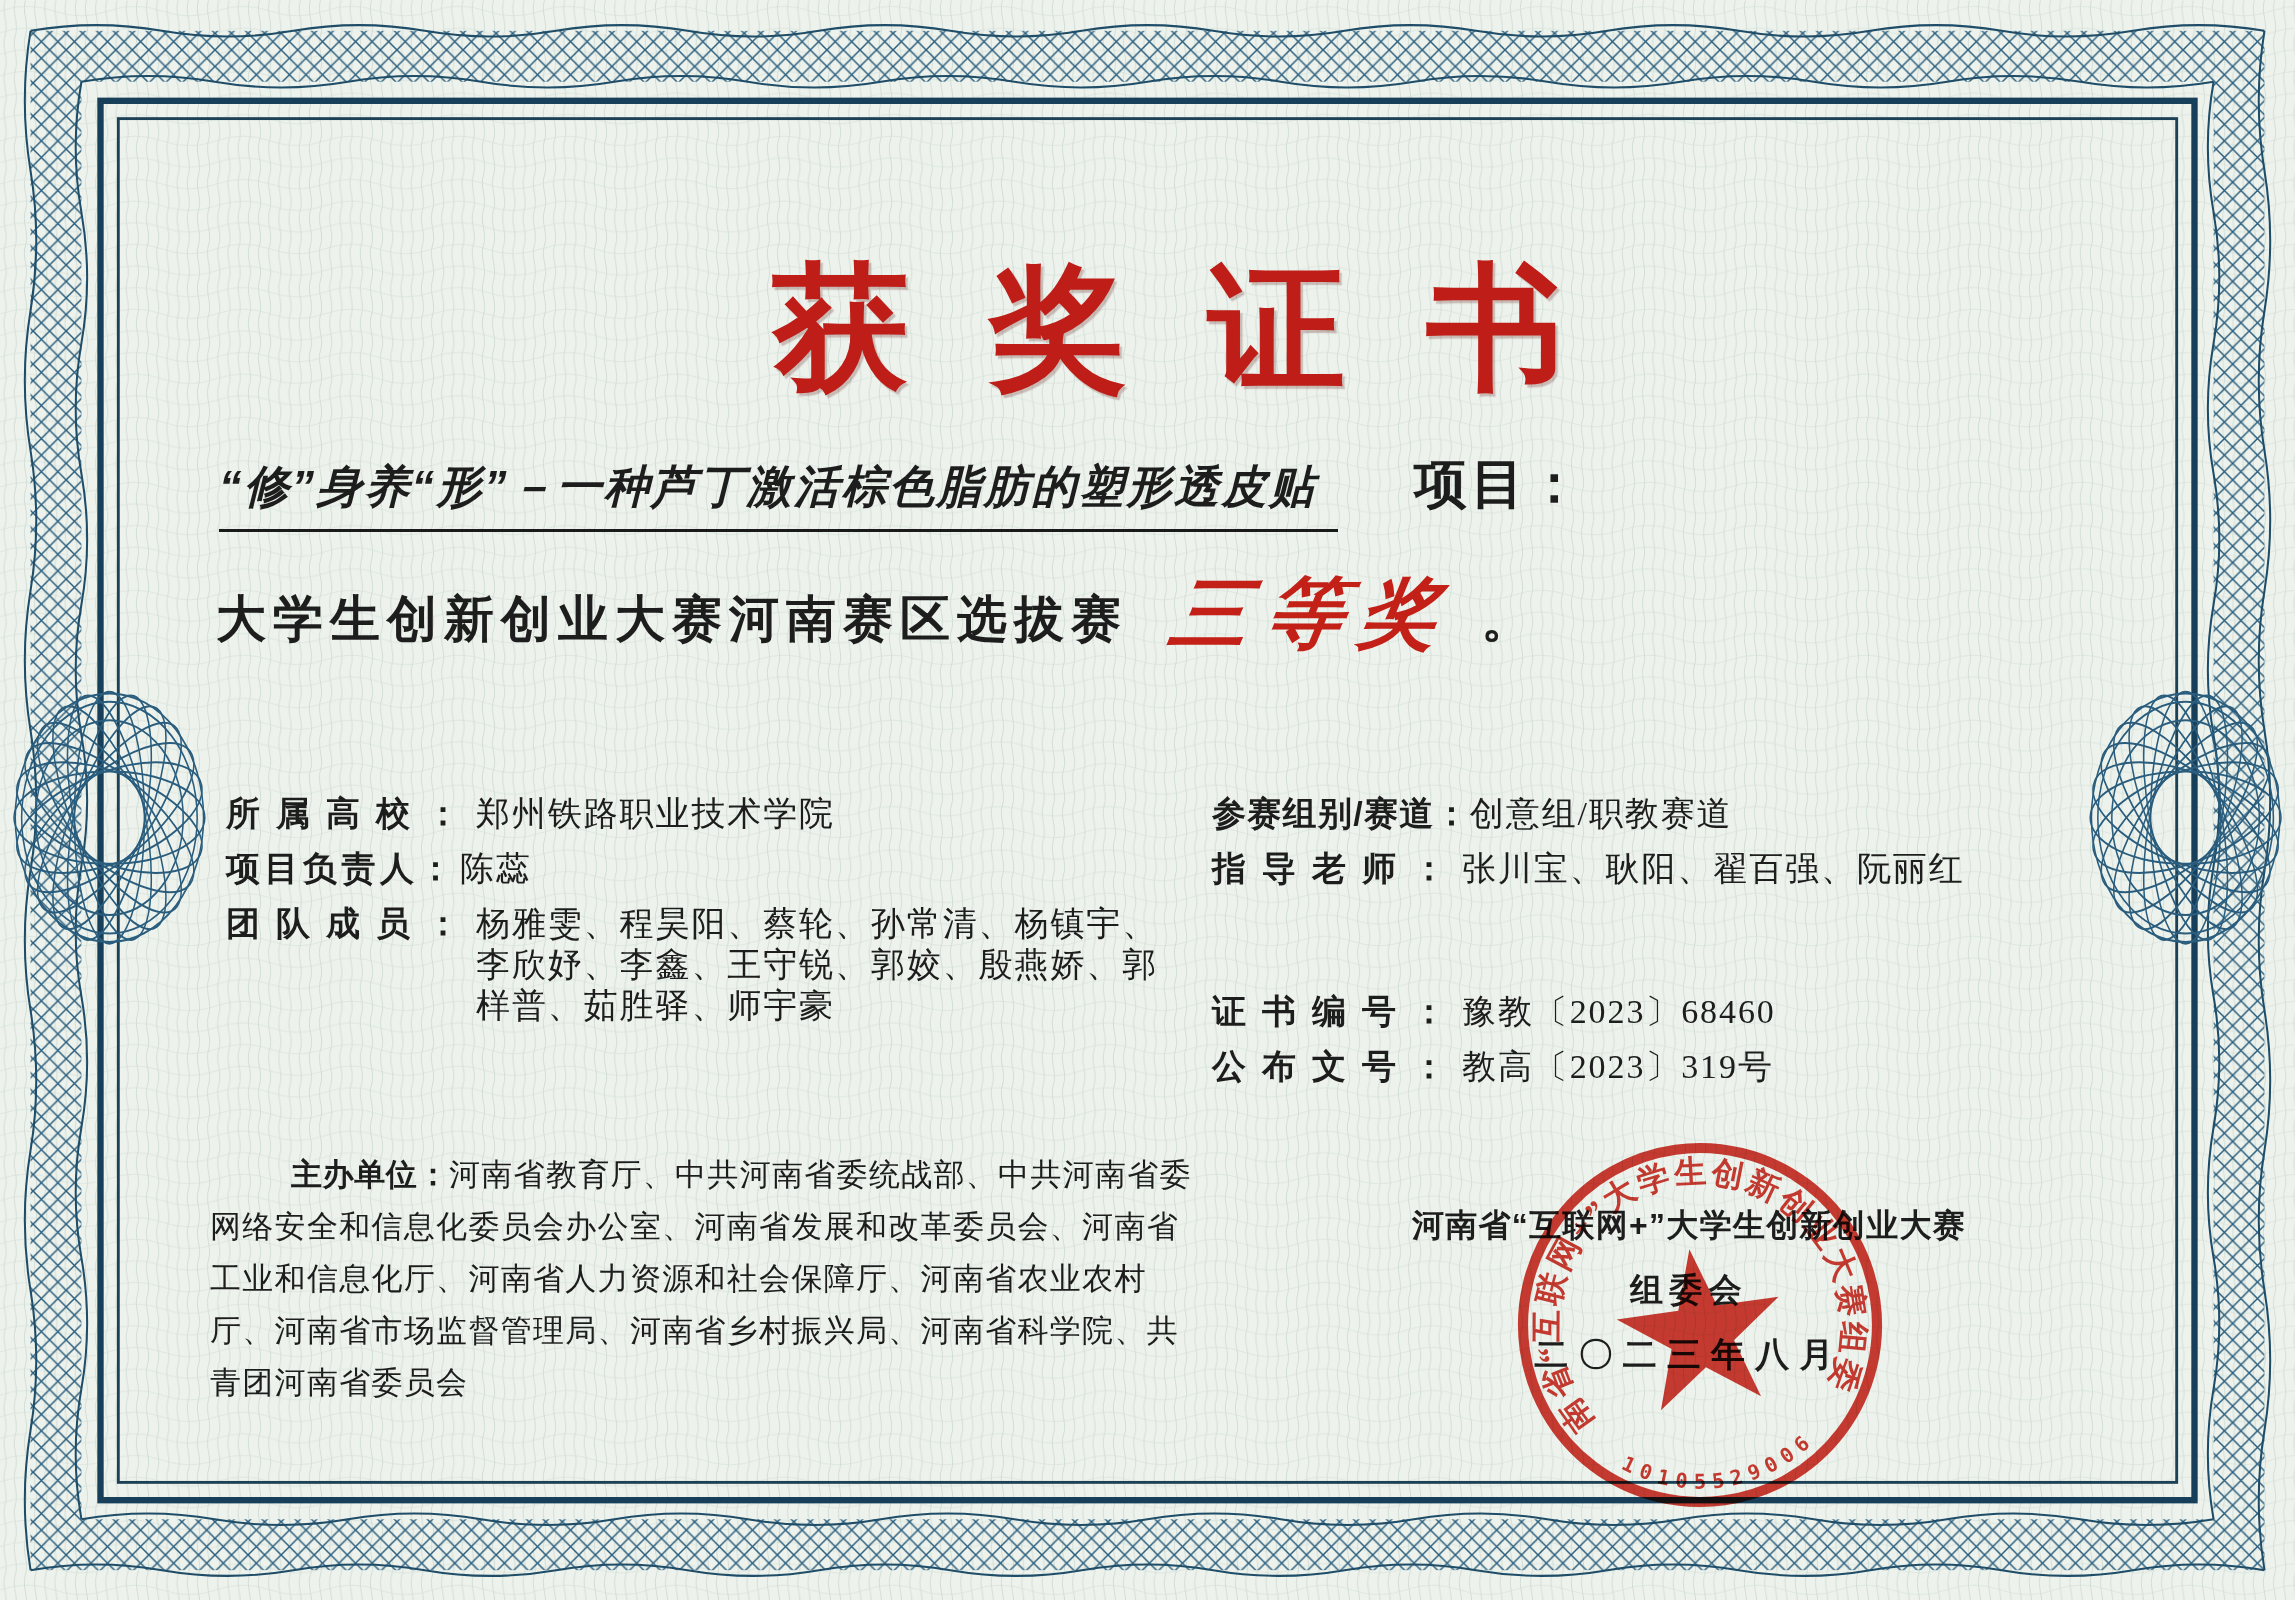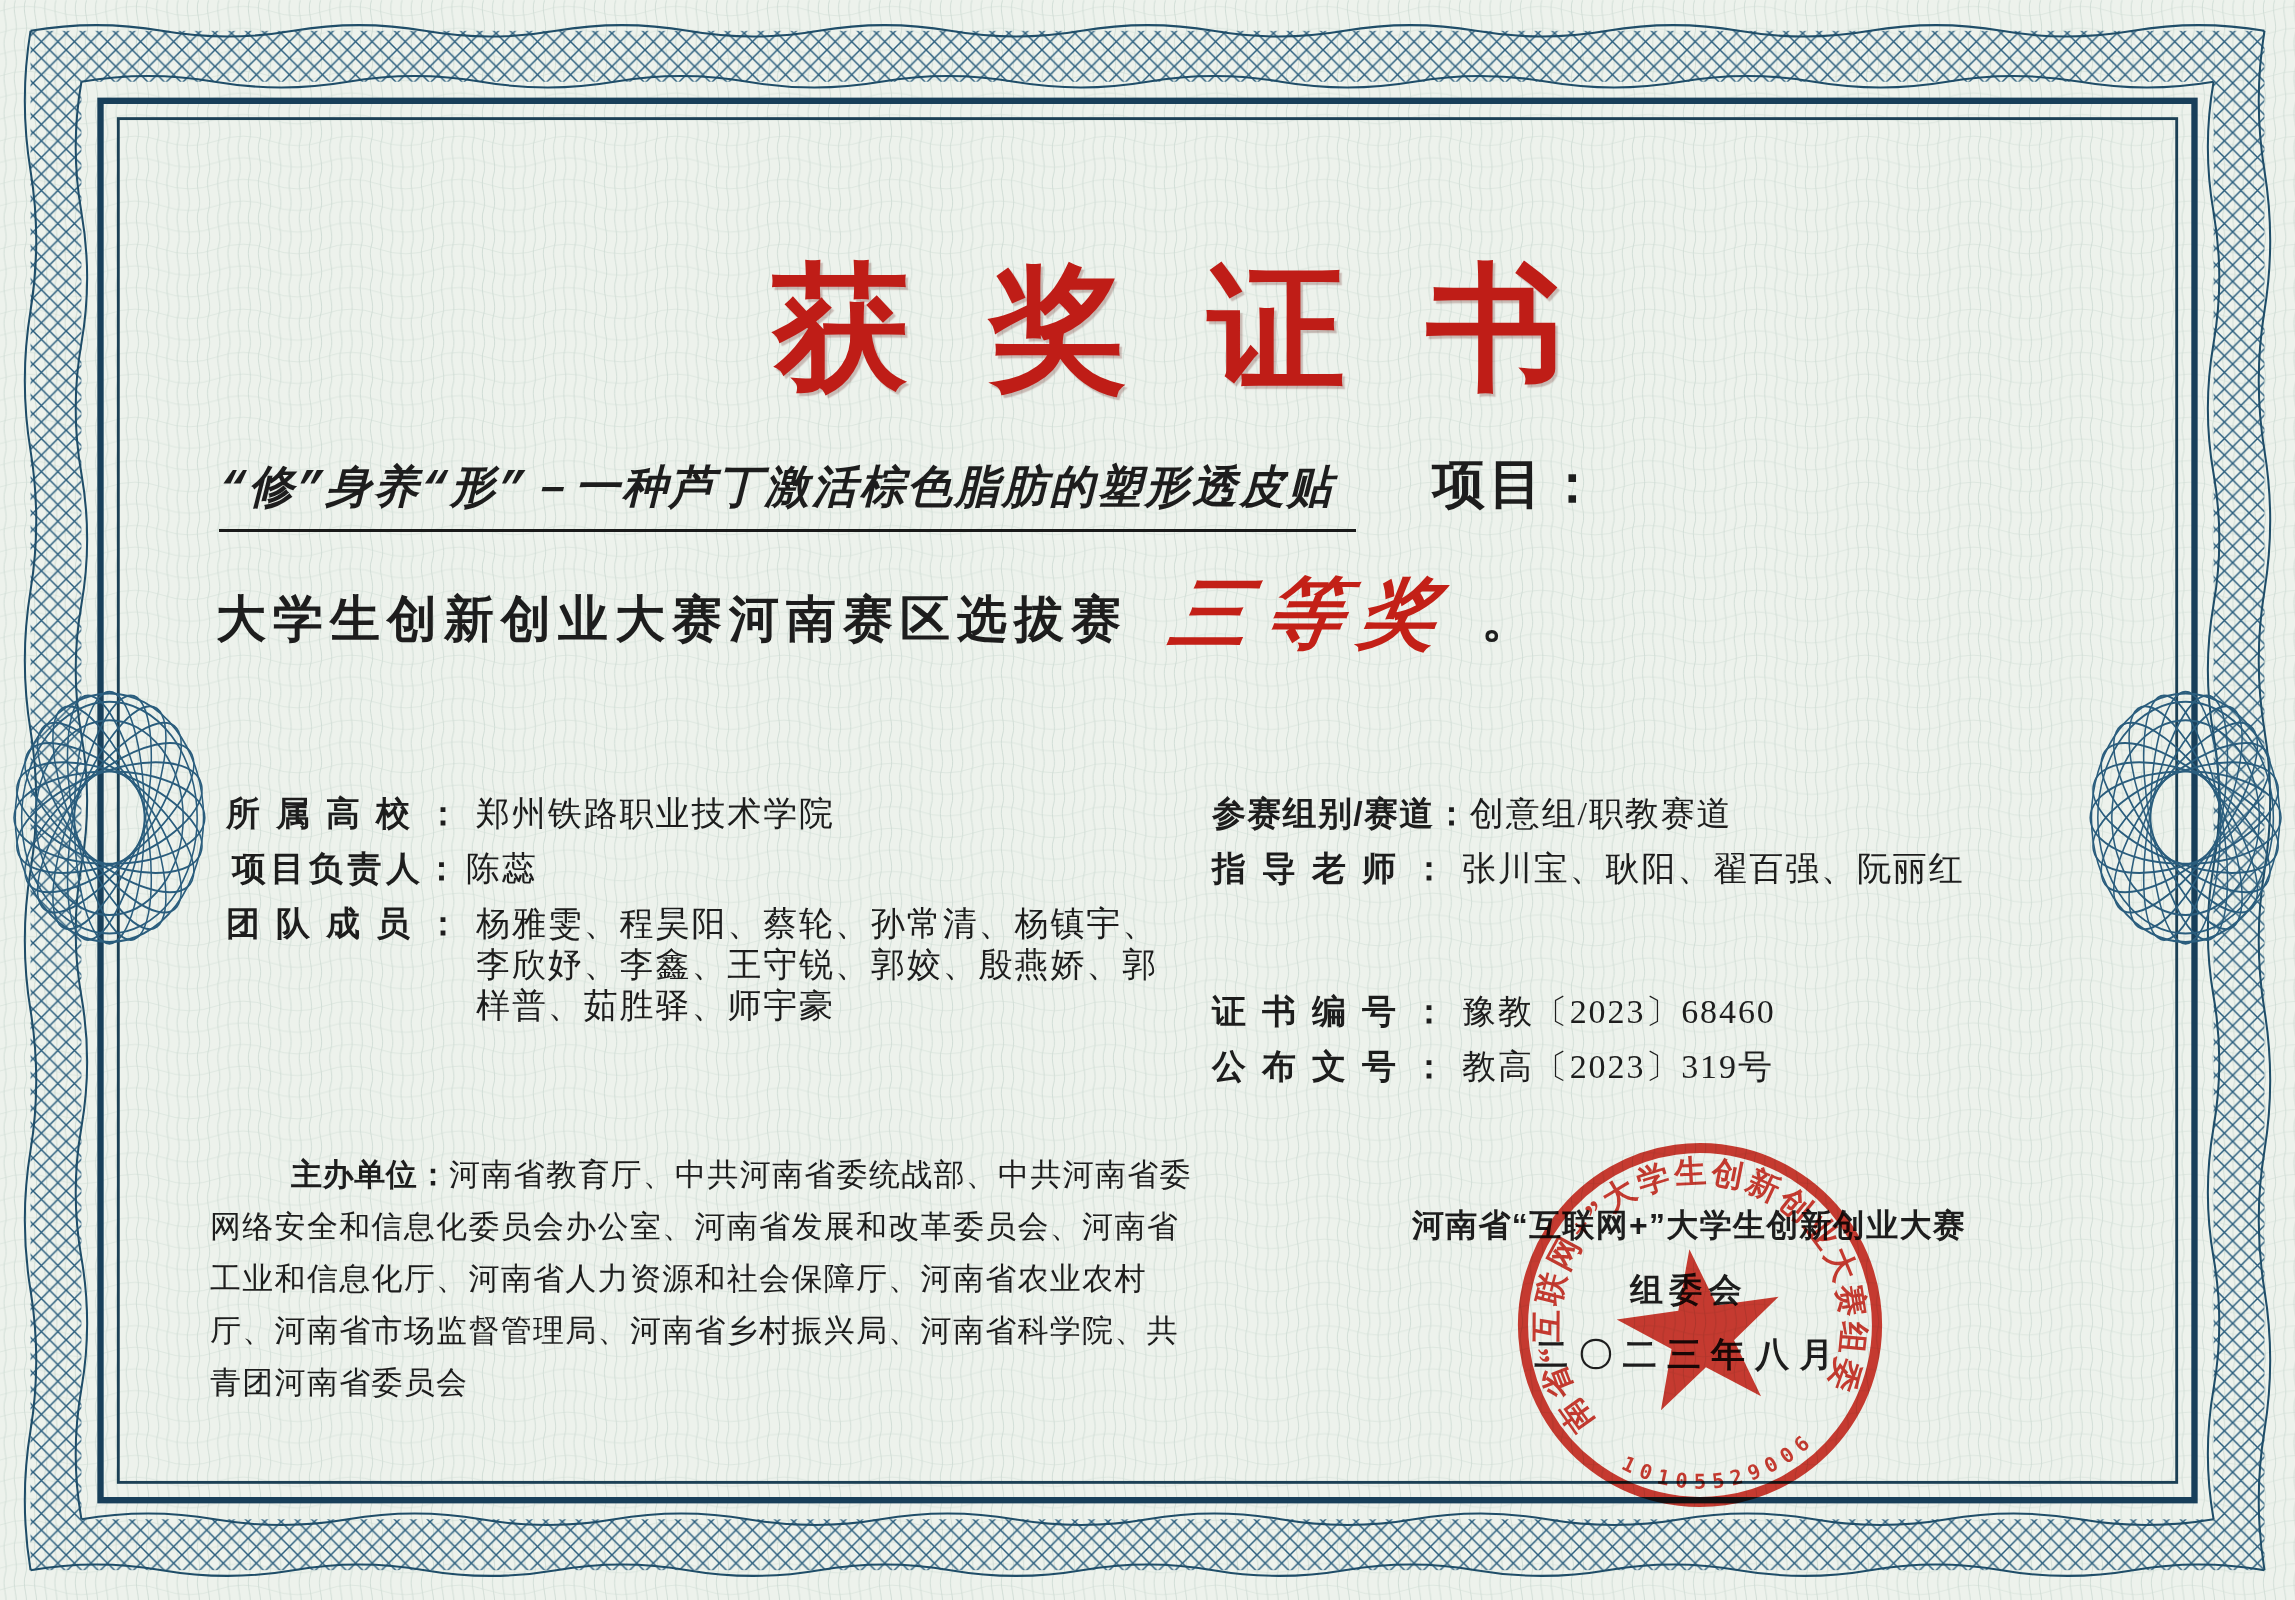--- a/index.html
+++ b/index.html
@@ -26,21 +26,21 @@
     text-shadow:2.5px 3.2px 1.3px rgba(90,20,15,.25);
     white-space:nowrap;
   }
 
   
   .project-row{
     left:219px;top:449px;right:76px;
     display:flex;align-items:baseline;white-space:nowrap;
   }
   .project-name{
-    font-family:Liberation Mono, monospace;
+    font-family:Liberation Sans, sans-serif;
     font-size:45px;font-weight:700;
     font-style:italic;
     letter-spacing:2.5px;
     border-bottom:3.8px solid #1a1a1a;
     padding:0 21.6px 11.5px 0;
   }
   .project-suffix{
     font-size:53px;font-weight:900;margin-left:76px;letter-spacing:3.8px;
   }
 
@@ -68,21 +68,21 @@
   .col-left{left:226px;top:795px;width:980px;}
   .col-right{left:1212px;top:795px;width:993px;}
   .row{display:flex;align-items:flex-start;margin-bottom:18px;white-space:nowrap;}
   .lbl{
     font-weight:800;
     min-width:234px;
     flex:0 0 auto;
     letter-spacing:1.3px;
   }
   .lbl.spread{letter-spacing:16px;}
-  .lbl.spread-sm{letter-spacing:4.5px;margin-left:6px;}
+  .lbl.spread-sm{letter-spacing:4.5px;}
   .val{
     font-family:"Liberation Serif", serif;
     letter-spacing:1.9px;
     white-space:nowrap;
   }
   .val .vline{display:block;margin-bottom:3.8px;}
   .gap-lg{margin-top:106px;}
 
   
   .organizer{

